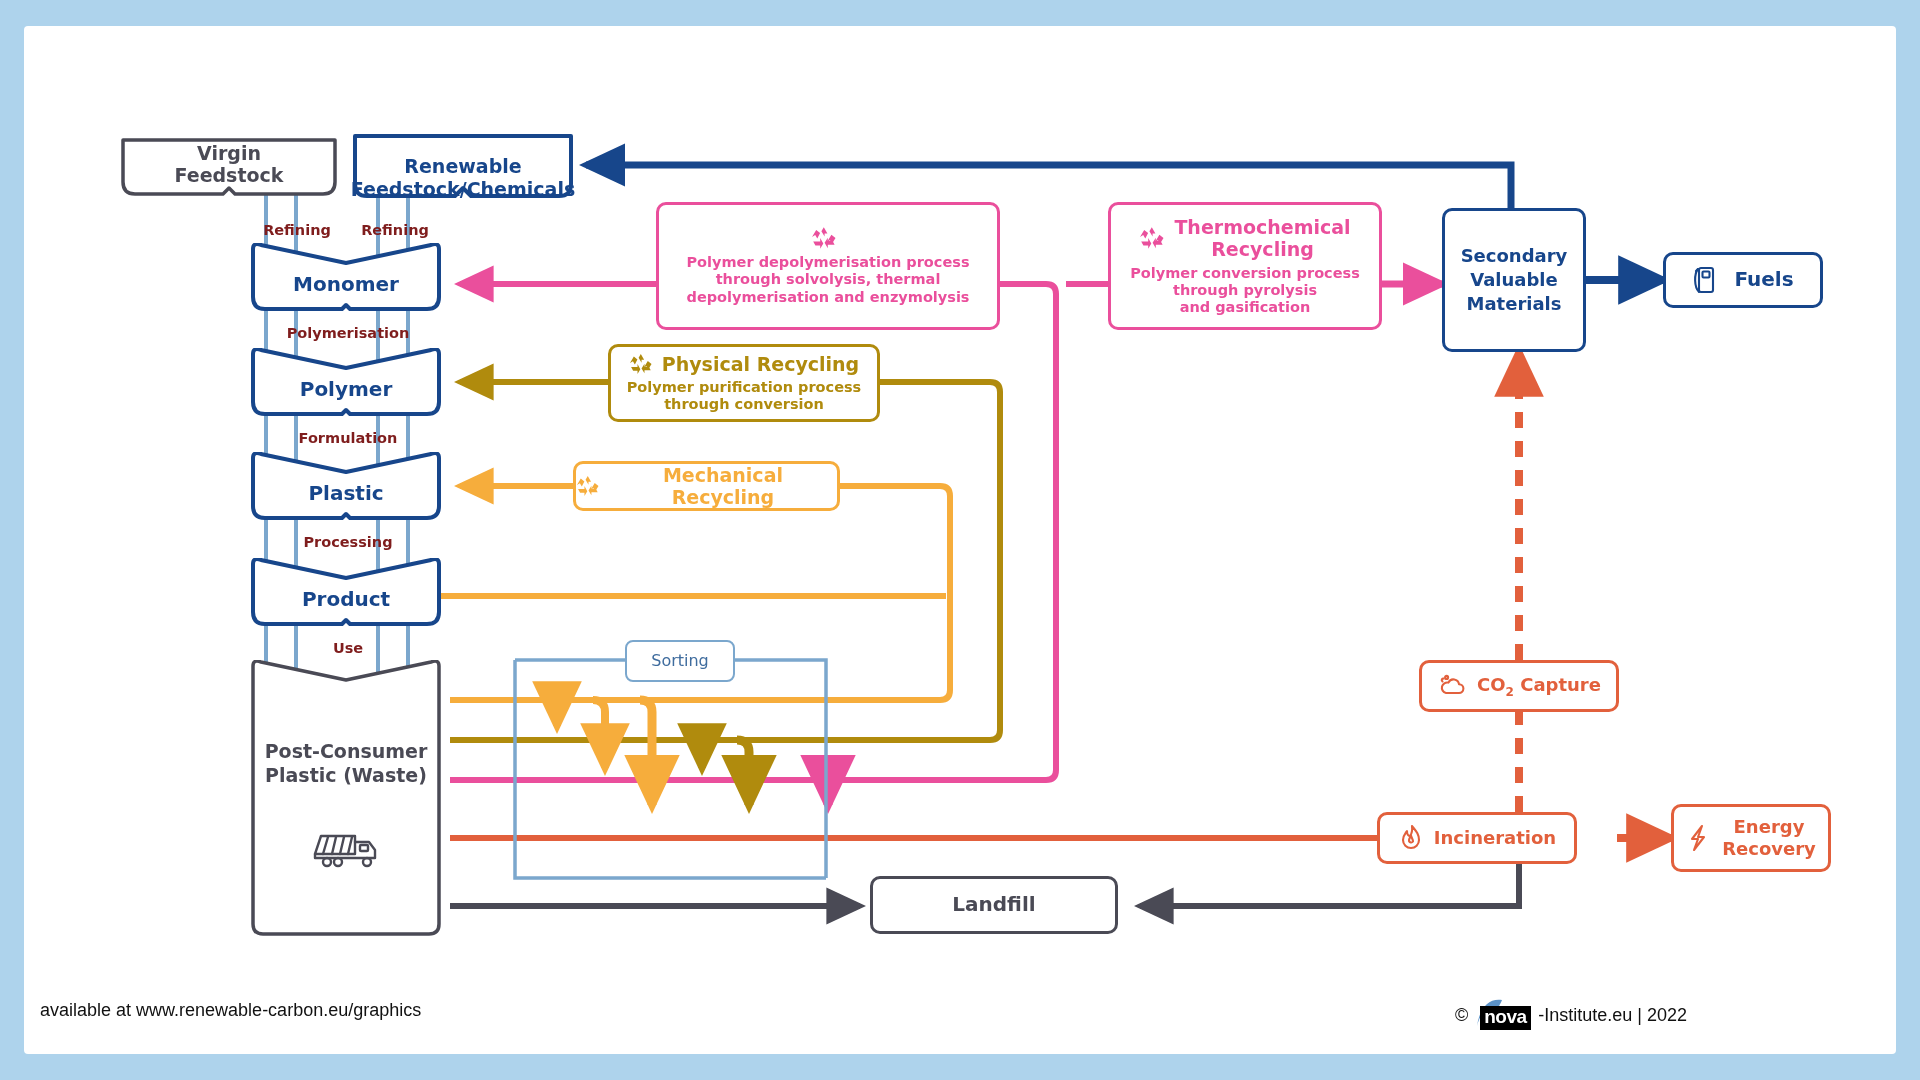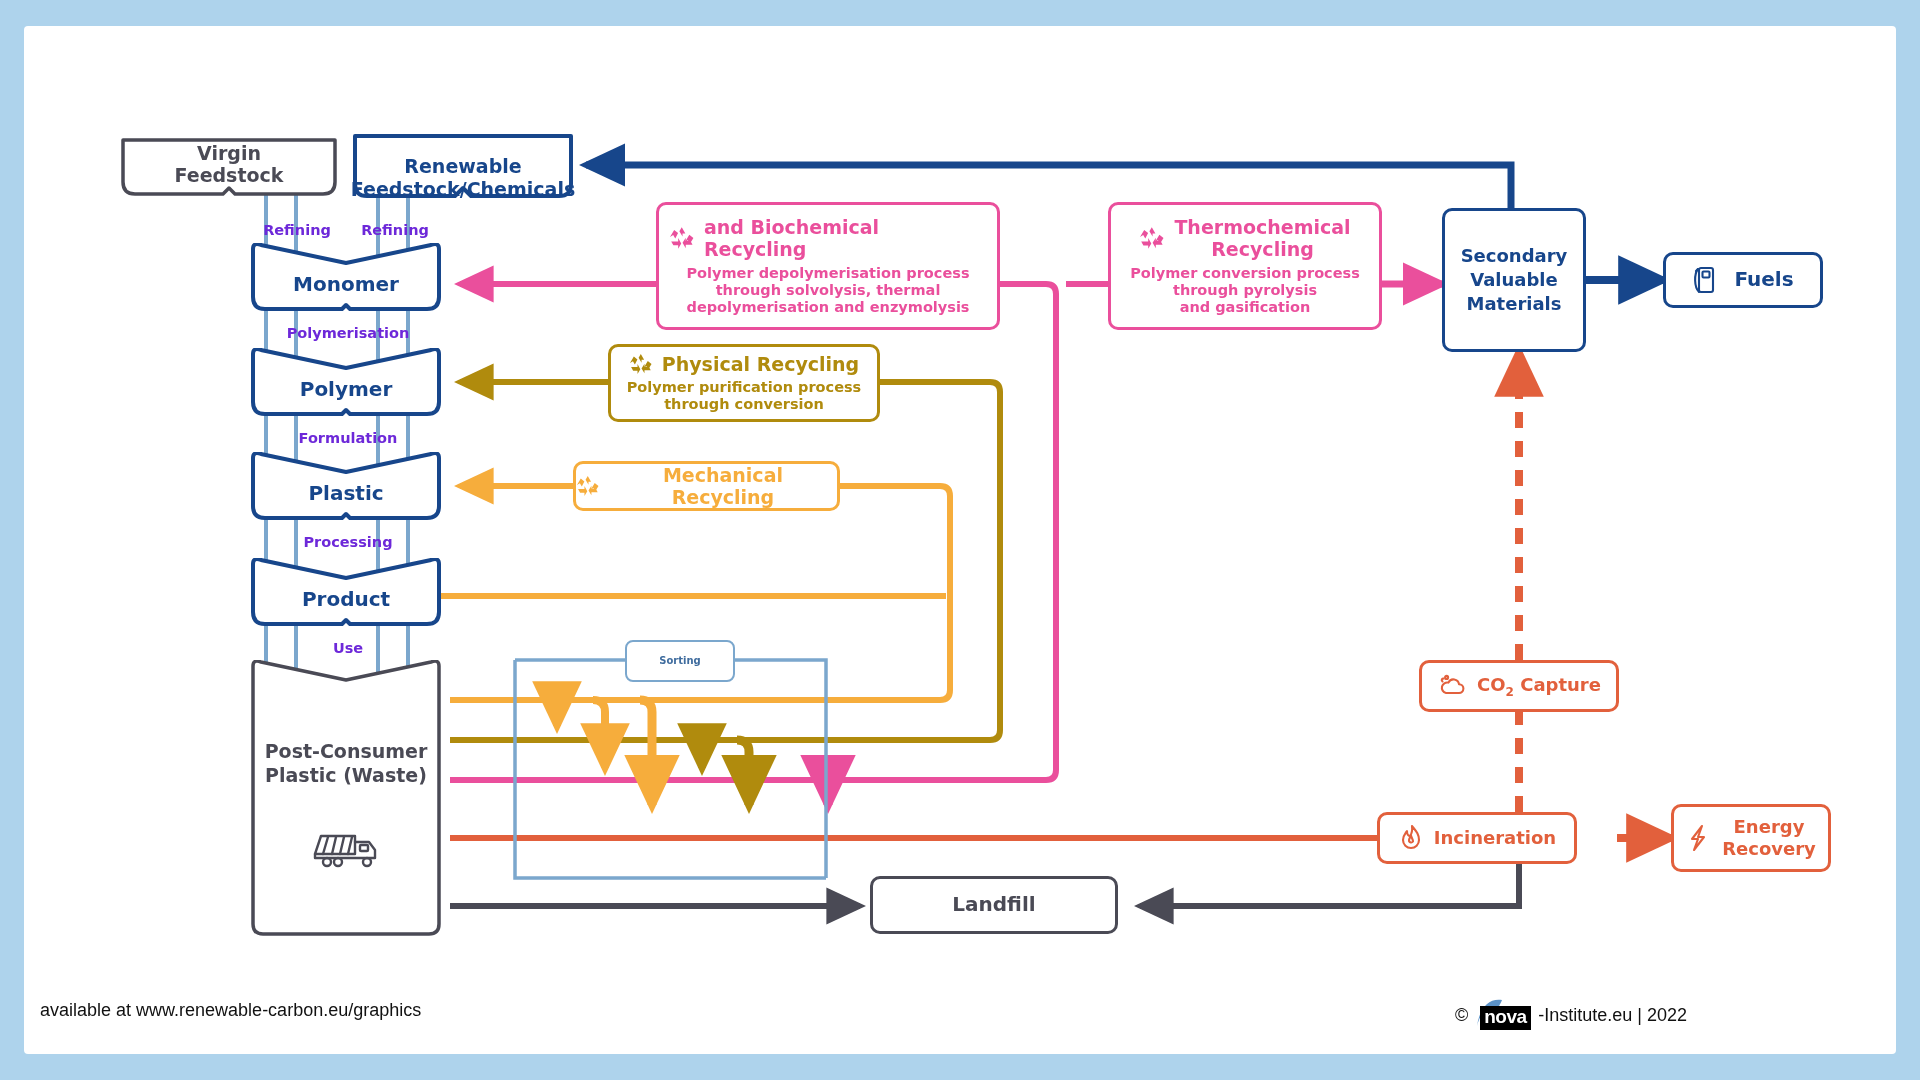--- a/index.html
+++ b/index.html
@@ -39,21 +39,21 @@
   .grey   { border:3px solid #4a4a55; color:#4a4a55; }
   .pink   { border:3px solid #ea4f9c; color:#ea4f9c; }
   .olive  { border:3px solid #b08b0d; color:#b08b0d; }
   .amber  { border:3px solid #f6ad3c; color:#f6ad3c; }
   .orange { border:3px solid #e2603c; color:#e2603c; }
   .lblue  { border:2px solid #7ba7cd; color:#3f6c9e; }
 
   .bigtitle { font-weight:bold; font-size:19px; }
   .subtxt   { font-size:14.5px; font-weight:600; margin-top:4px; }
   .stageLabel {
-    position:absolute; color:#6d28d9; font-size:14.5px; font-weight:600;
+    position:absolute; color:#7f1d1d; font-size:14.5px; font-weight:600;
     text-align:center; z-index:4;
   }
 
   .iconrow { display:flex; align-items:center; gap:9px; justify-content:center; }
 
   .footer-left {
     position:absolute; left:40px; top:1000px;
     font-family:"Liberation Sans", sans-serif;
     font-size:18px; color:#111;
   }
@@ -238,21 +238,20 @@
         <svg width="26" height="24" viewBox="0 0 26 24">
           <g fill="#ea4f9c">
             <path d="M12.8,1.2 L16.4,7.4 L13.6,7.4 L13.6,10.6 L10.4,5.2 Z"></path>
             <path d="M9.1,7.1 L6.3,12.6 L4.2,9.0 L1.0,10.9 L5.2,3.9 Z"></path>
             <path d="M24.5,12.0 L21.0,17.8 L18.9,14.2 L16.0,16.0 L20.4,8.8 Z"></path>
             <path d="M2.2,15.4 L9.2,15.4 L9.2,12.0 L12.3,17.6 L9.2,22.8 L9.2,19.4 L4.4,19.4 Z"></path>
             <path d="M23.6,18.8 L16.8,18.8 L16.8,22.2 L13.6,16.8 L16.8,11.8 L16.8,15.0 L21.6,15.0 Z"></path>
           </g>
         </svg>
         <div class="bigtitle" style="text-align:left;">
-          <div>and Biochemical Recycling</div>
         </div>
       </div>
       <div class="subtxt">
         <div>Polymer depolymerisation process</div>
         <div>through solvolysis, thermal</div>
         <div>depolymerisation and enzymolysis</div>
       </div>
     </div>
   </div>
 
@@ -311,21 +310,21 @@
           <path d="M24.5,12.0 L21.0,17.8 L18.9,14.2 L16.0,16.0 L20.4,8.8 Z"></path>
           <path d="M2.2,15.4 L9.2,15.4 L9.2,12.0 L12.3,17.6 L9.2,22.8 L9.2,19.4 L4.4,19.4 Z"></path>
           <path d="M23.6,18.8 L16.8,18.8 L16.8,22.2 L13.6,16.8 L16.8,11.8 L16.8,15.0 L21.6,15.0 Z"></path>
         </g>
       </svg>
       <div class="bigtitle">Mechanical Recycling</div>
     </div>
   </div>
 
   <div class="rbox lblue" style="left:625px; top:640px; width:110px; height:42px; border-radius:8px;">
-    <div class="t" style="font-size:10px; font-weight:700;">Sorting</div>
+    <div class="t" style="font-size:16px; font-weight:400;">Sorting</div>
   </div>
 
   <div class="rbox blue" style="left:1442px; top:208px; width:144px; height:144px;">
     <div class="t" style="font-weight:bold; font-size:18px; line-height:1.35;">
       <div>Secondary</div>
       <div>Valuable</div>
       <div>Materials</div>
     </div>
   </div>
 

